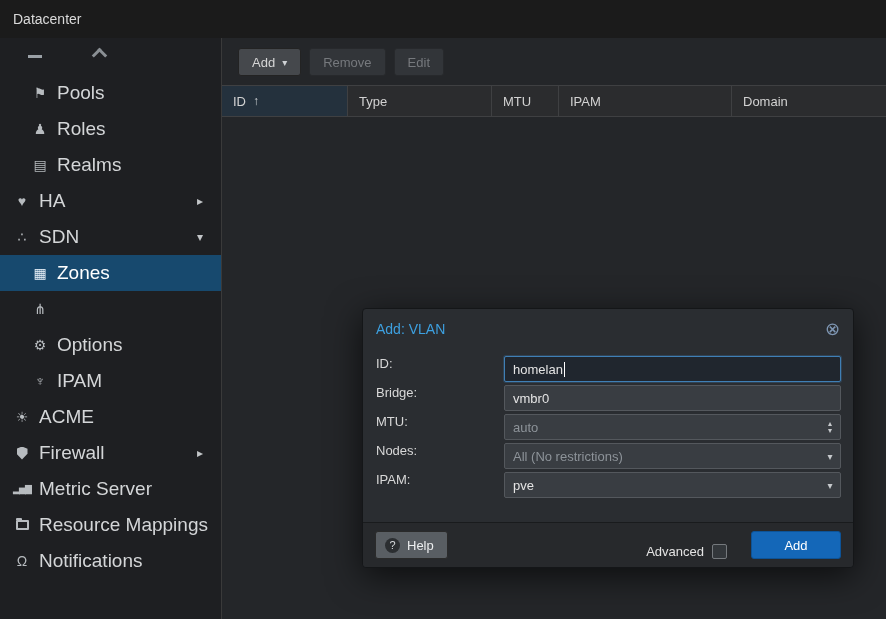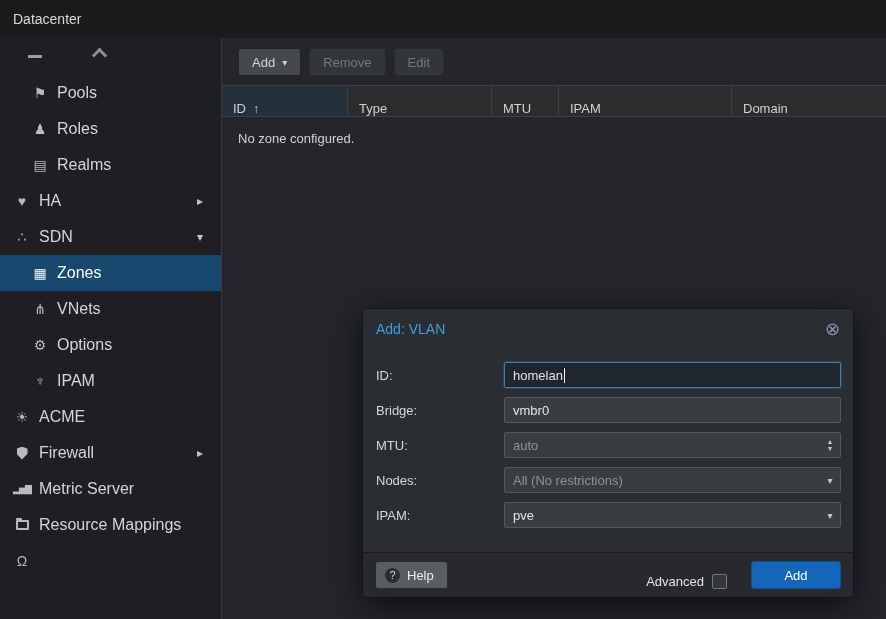--- a/index.html
+++ b/index.html
@@ -16,54 +16,54 @@
   .layout{display:flex;height:581px;}
   .sidebar{width:222px;background:#1e1f22;border-right:1px solid #3a3a3a;position:relative;flex:none;}
   .content{flex:1;background:#242629;min-width:0;}
   
   .partial{height:37px;position:relative;}
   .partial .dash{position:absolute;left:28px;top:17px;width:14px;height:3px;background:#9aa0a6;}
   .partial .chev{position:absolute;left:94px;top:12px;width:11px;height:11px;border-left:3px solid #8a8f94;border-top:3px solid #8a8f94;transform:rotate(45deg);}
   .item{height:36px;display:flex;align-items:center;padding-left:12px;cursor:pointer;}
   .item.indent1{padding-left:30px;}
   .item .ic{width:20px;margin-right:7px;text-align:center;color:#b7bbbf;font-size:14px;flex:none;display:inline-flex;align-items:center;justify-content:center;}
-  .item .lbl{flex:1;font-size:16px;color:#d4d6d8;white-space:nowrap;overflow:hidden;}
+  .item .lbl{flex:1;font-size:19px;color:#d4d6d8;white-space:nowrap;overflow:hidden;}
   .item .expander{padding-right:18px;color:#c2c5c8;font-size:12px;}
   .item.selected{background:#17496e;}
   .item.selected .lbl{color:#ffffff;}
   .item.selected .ic{color:#eaf3fb;}
   .ic .metric-glyph{font-size:9px;letter-spacing:-1px;}
   .shield{display:inline-block;width:11px;height:13px;background:#b7bbbf;
     clip-path:polygon(50% 0,100% 18%,100% 55%,50% 100%,0 55%,0 18%);}
   .folder{display:inline-block;width:13px;height:10px;border:2px solid #b7bbbf;border-radius:1px;position:relative;}
   .folder::before{content:"";position:absolute;top:-4px;left:-2px;width:6px;height:2px;background:#b7bbbf;border-radius:1px 1px 0 0;}
   
   .toolbar{padding:10px 0 9px 16px;display:flex;gap:8px;align-items:center;}
   .btn{height:28px;padding:0 13px;background:#45484c;border:1px solid #232323;border-radius:3px;
     color:#d6d6d6;font-size:13px;font-family:inherit;display:inline-flex;align-items:center;gap:7px;cursor:pointer;}
   .btn.disabled{background:#323539;color:#76797d;border-color:#27292c;}
   .btn .caret{font-size:10px;color:#cfd2d5;}
   
   .grid-header{display:flex;height:32px;background:#2b2c2e;border-top:1px solid #3f4042;border-bottom:1px solid #3f4042;}
-  .col{display:flex;align-items:flex-end;padding:0 11px;border-right:1px solid #3f4042;color:#d2d2d2;cursor:pointer;}
+  .col{display:flex;align-items:center;padding:0 11px;border-right:1px solid #3f4042;color:#d2d2d2;cursor:pointer;}
   .col-id{width:126px;background:#24313d;}
   .col-type{width:144px;}
   .col-mtu{width:67px;}
   .col-ipam{width:173px;}
   .col-domain{flex:1;border-right:none;}
   .sort{margin-left:7px;font-size:12px;color:#cfd2d5;}
   .empty{padding:14px 0 0 16px;color:#d2d2d2;}
   
   .modal{position:absolute;left:362px;top:308px;width:492px;background:#2a2d31;border:1px solid #141618;
     border-radius:4px;box-shadow:0 8px 34px rgba(0,0,0,0.65);}
   .modal-header{height:40px;display:flex;align-items:center;padding:16px 13px;}
   .modal-title{flex:1;font-size:14px;color:#3da0e0;}
   .close{color:#7e96b3;font-size:18px;line-height:1;cursor:pointer;}
   .modal-body{padding:4px 12px 24px 13px;}
-  .mrow{display:flex;align-items:center;margin-top:9px;}
+  .mrow{display:flex;align-items:flex-start;margin-top:3px;}
   .mlabel{width:128px;color:#d8d8d8;flex:none;}
   .field{flex:1;height:26px;background:#393d42;border:1px solid #54585d;border-radius:2px;
     display:flex;align-items:center;padding:0 8px;color:#e4e4e4;position:relative;cursor:text;}
   .field.focused{background:#20262e;border-color:#3f7fb5;box-shadow:0 0 0 1px rgba(63,127,181,0.28);}
   .field .ph{color:#8d9399;}
   .cursor{display:inline-block;width:1px;height:15px;background:#ffffff;margin-left:1px;}
   .trigger{position:absolute;right:0;top:0;bottom:0;width:20px;display:flex;align-items:center;justify-content:center;
     color:#c6c9cc;font-size:10px;cursor:pointer;}
   .spinner{position:absolute;right:0;top:0;bottom:0;width:20px;display:flex;flex-direction:column;align-items:center;
     justify-content:center;color:#c6c9cc;font-size:8px;line-height:7px;cursor:pointer;}
@@ -124,21 +124,20 @@
         <span class="expander">▾</span>
       </div>
 
       <div class="item indent1 selected">
         <span class="ic">▦</span>
         <span class="lbl">Zones</span>
       </div>
 
       <div class="item indent1">
         <span class="ic">⋔</span>
-        <span class="lbl">VNets</span>
       </div>
 
       <div class="item indent1">
         <span class="ic">⚙</span>
         <span class="lbl">Options</span>
       </div>
 
       <div class="item indent1">
         <span class="ic">♆</span>
         <span class="lbl">IPAM</span>
@@ -167,20 +166,21 @@
 
       <div class="item">
         <span class="ic">
             <span class="folder"></span>
           </span>
         <span class="lbl">Resource Mappings</span>
       </div>
 
       <div class="item">
         <span class="ic">Ω</span>
+        <span class="lbl">Notifications</span>
       </div>
 
     </div>
 
     <div class="content">
 
       <div class="toolbar">
         <button class="btn">
           <span>Add</span>
           <span class="caret">▾</span>
@@ -201,21 +201,20 @@
           <span>MTU</span>
         </div>
         <div class="col col-ipam">
           <span>IPAM</span>
         </div>
         <div class="col col-domain">
           <span>Domain</span>
         </div>
       </div>
 
-      <div class="empty">No zone configured.</div>
 
     </div>
   </div>
 
   <div class="modal">
 
     <div class="modal-header">
       <span class="modal-title">Add: VLAN</span>
       <span class="close">⊗</span>
     </div>

